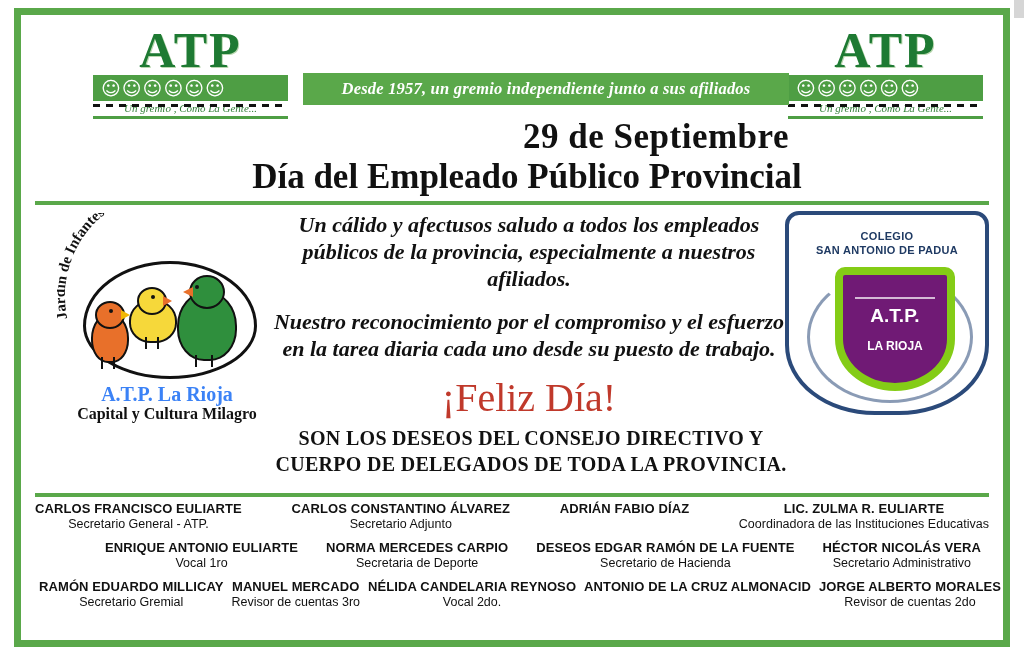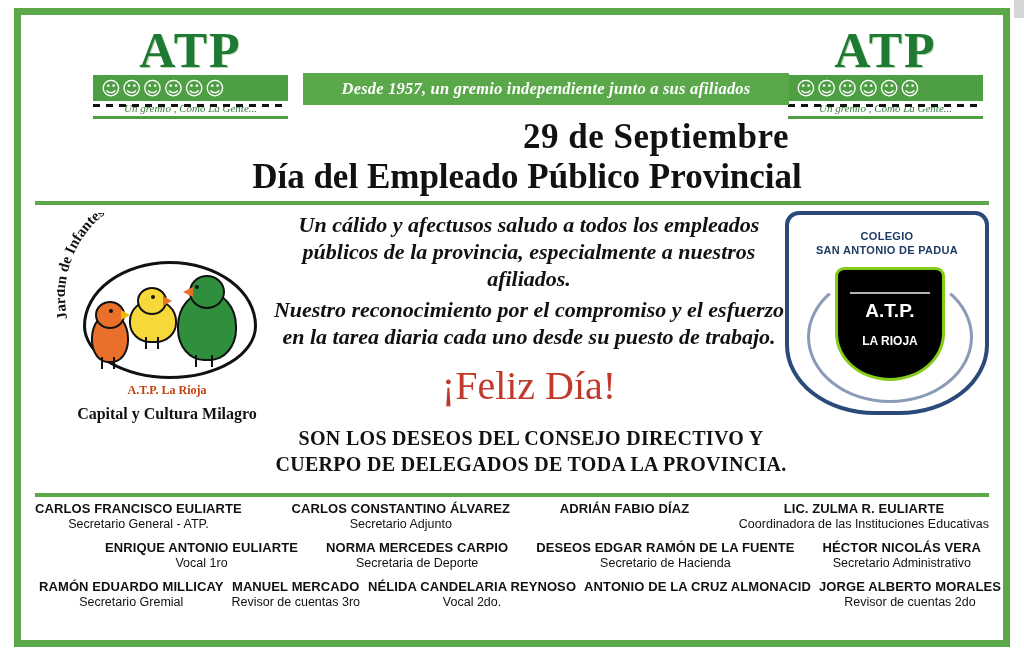--- a/index.html
+++ b/index.html
@@ -151,42 +151,42 @@
   .bird .beak{
     position:absolute;width:0;height:0;
     border-top:5px solid transparent;
     border-bottom:5px solid transparent;
   }
   .bird .eye{position:absolute;width:4px;height:4px;border-radius:50%;background:#111;}
   .bird .leg{position:absolute;width:2px;background:#111;}
 
   .jardin .cap{
     position:absolute;left:0;right:0;top:170px;
-    text-align:center;font-weight:bold;font-size:12px;color:#c2410c;
+    text-align:center;font-weight:bold;font-size:20px;color:#3b82f6;
   }
   .jardin .cap2{
     position:absolute;left:0;right:0;top:192px;
     text-align:center;font-weight:bold;font-size:16px;color:#111;
   }
 
   
   .center-text{
     position:absolute;
     left:252px;width:512px;top:4px;
     text-align:center;
   }
   .center-text p{
     margin:0;
     font-style:italic;
     font-weight:bold;
     font-size:22px;
     line-height:27px;
     color:#111111;
   }
-  .center-text p.second{margin-top:4px;}
+  .center-text p.second{margin-top:16px;}
   .feliz{
     margin-top:12px;
     font-size:40px;
     color:#c0392b;
     font-weight:normal;
     font-style:normal;
     font-family:"Liberation Serif", serif;
   }
   .deseos{
     position:absolute;
@@ -209,22 +209,22 @@
   }
   .shield .col{
     position:absolute;left:10px;right:10px;top:14px;
     text-align:center;font-size:11px;font-weight:bold;color:#1f3a63;
     letter-spacing:0.3px;line-height:14px;
     font-family:"Liberation Sans", sans-serif;
   }
   .shield .col .line1{font-size:11px;}
   .shield .badge{
     position:absolute;left:46px;top:52px;width:104px;height:108px;
-    background:#000000;
-    border:3px solid #84cc16;
+    background:#701a75;
+    border:8px solid #84cc16;
     border-radius:10px 10px 60px 60px/10px 10px 52px 52px;
   }
   .shield .badge .atp{
     position:absolute;left:0;right:0;top:30px;text-align:center;
     color:#ffffff;font-weight:bold;font-size:19px;
     font-family:"Liberation Sans", sans-serif;
   }
   .shield .badge .rioja{
     position:absolute;left:0;right:0;top:64px;text-align:center;
     color:#ffffff;font-weight:bold;font-size:12px;

